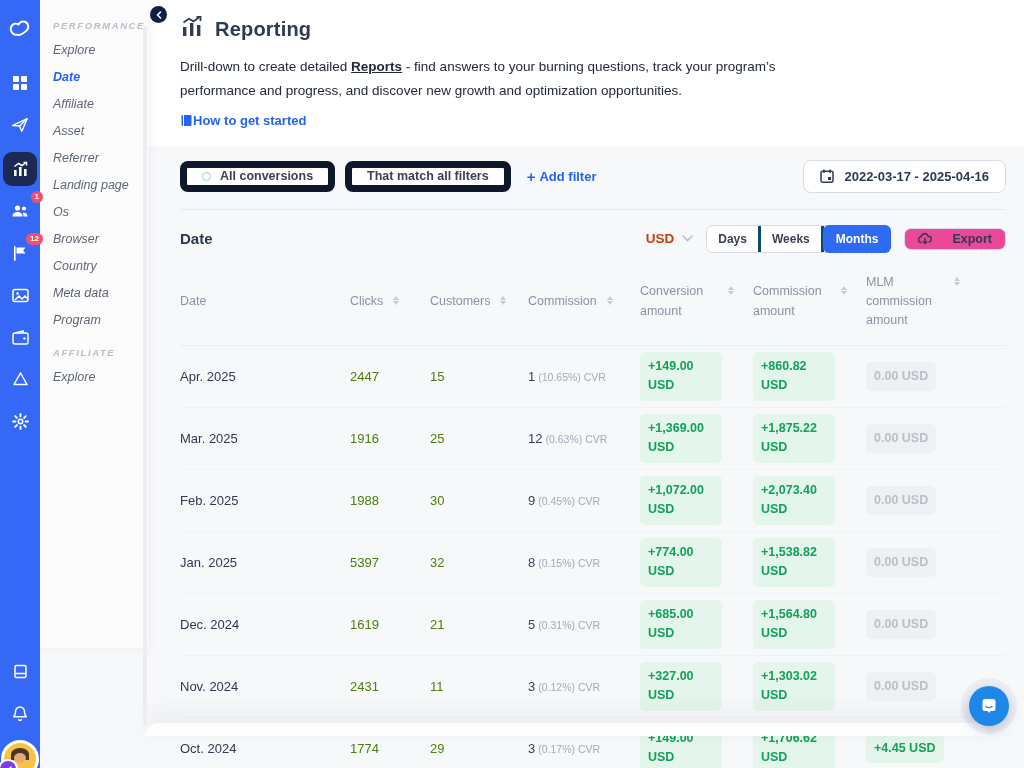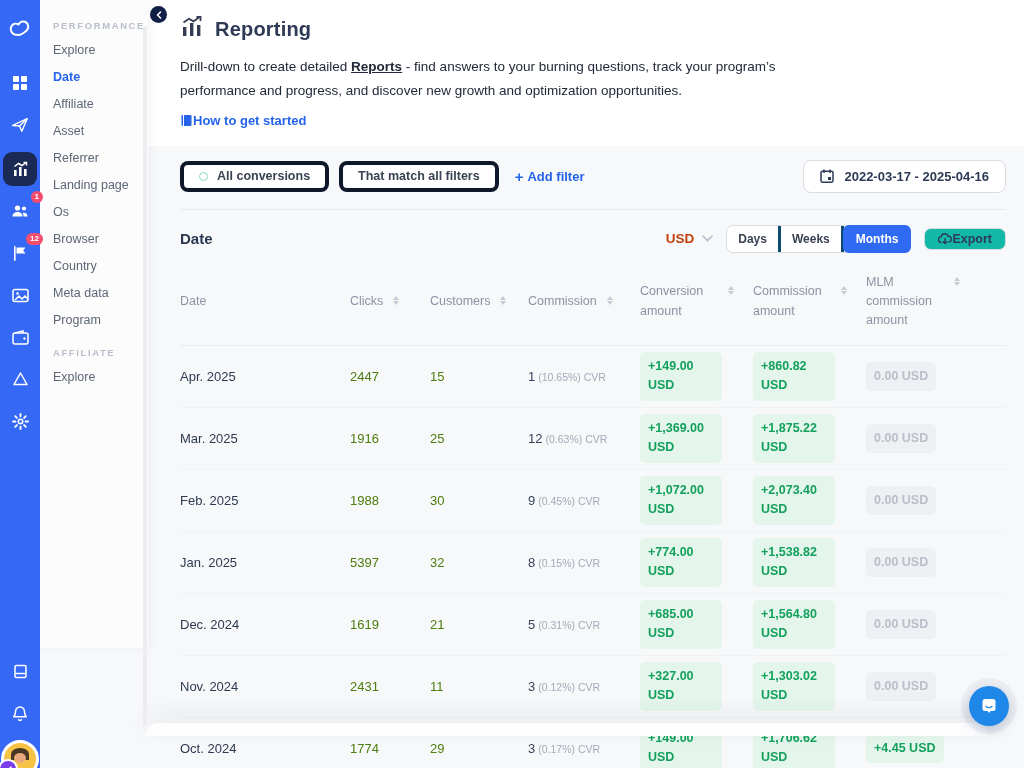--- a/index.html
+++ b/index.html
@@ -43,20 +43,21 @@
     position:absolute; left:-6px; bottom:-4px; width:20px; height:20px; border-radius:50%;
     background:#7a3bea; border:2px solid #fff; color:#fff;
     display:flex; align-items:center; justify-content:center; font-size:10px; z-index:2;
   }
   
   .subnav {
     width:108px; min-width:108px; height:648px;
     background:#fcfcfd; position:relative; z-index:4;
     padding:20px 8px 16px 13px;
     box-shadow:2px 0 8px rgba(30,40,70,0.05);
+    font-style:italic;
   }
   .subnav-header {
     font-size:9.5px; font-weight:700; letter-spacing:1.6px;
     color:#b9bfca; margin:0 0 12px; cursor:default;
   }
   .subnav-header.second { margin-top:20px; }
   .subnav-item {
     font-size:12.5px; color:#5d6675; margin-bottom:13px; cursor:pointer;
     white-space:nowrap;
   }
@@ -77,21 +78,21 @@
   .page-title { font-size:20px; font-weight:600; color:#2e3a55; letter-spacing:0.2px; }
   .page-desc { font-size:13.5px; line-height:1.8; color:#222938; max-width:648px; }
   .page-desc b { font-weight:700;text-decoration:underline; }
   .howto { display:flex; align-items:center; gap:0; margin-top:9px; cursor:pointer; }
   .howto span { color:#2563eb; font-size:13px; font-weight:600; }
   .content { padding:14px 18px 0 32px; }
   
   .filter-row { display:flex; align-items:center; }
   .chip {
     display:inline-flex; align-items:center; gap:9px; height:31px; padding:0 15px;
-    background:#fff; border:4px solid #0f172a; border-radius:8px;
+    background:#fff; border:7px solid #0f172a; border-radius:8px;
     font-size:12.5px; font-weight:700; color:#3a4254; cursor:pointer; margin-right:10px;
     font-family:inherit;
   }
   .chip .ring { width:9px; height:9px; border-radius:50%; border:1.5px solid #8fd9b6; background:#fff; }
   .add-filter { display:inline-flex; align-items:center; gap:4px; color:#2563eb; font-size:13px; font-weight:700; cursor:pointer; margin-left:6px; background:none; border:none; font-family:inherit; }
   .add-filter .plus { font-size:15px; font-weight:700; }
   .daterange {
     margin-left:auto; display:inline-flex; align-items:center; gap:10px; height:33px;
     padding:0 16px; background:#fff; border:1px solid #d9dde3; border-radius:8px;
     font-size:13px; font-weight:700; color:#2d3a55; cursor:pointer; font-family:inherit;
@@ -107,22 +108,22 @@
   .seg {
     padding:6px 11px; font-size:12px; font-weight:700; color:#3a4254; cursor:pointer;
     border:none; background:none; border-right:3px solid #0c4a6e; font-family:inherit;
   }
   .seg:last-child { border-right:none; }
   .seg.active {
     background:#2e6bf2; color:#fff; border-radius:6px; margin:-1px; padding:7px 13px;
     border-right:none;
   }
   .export-btn {
-    display:inline-flex; align-items:center; gap:0; padding:3px 13px;
-    background:#14b8a6; border:1px solid #d9dde3; border-radius:7px;
+    display:inline-flex; align-items:center; gap:20px; padding:3px 13px;
+    background:#ec4899; border:1px solid #d9dde3; border-radius:7px;
     font-size:12.5px; font-weight:700; color:#2d3a55; cursor:pointer; font-family:inherit;
   }
   
   .table { margin-top:4px; }
   .thead, .trow {
     display:grid;
     grid-template-columns:170px 80px 98px 112px 113px 113px 1fr;
     align-items:center;
   }
   .thead { padding:16px 0 14px; border-bottom:1px solid #ebedf1; }

